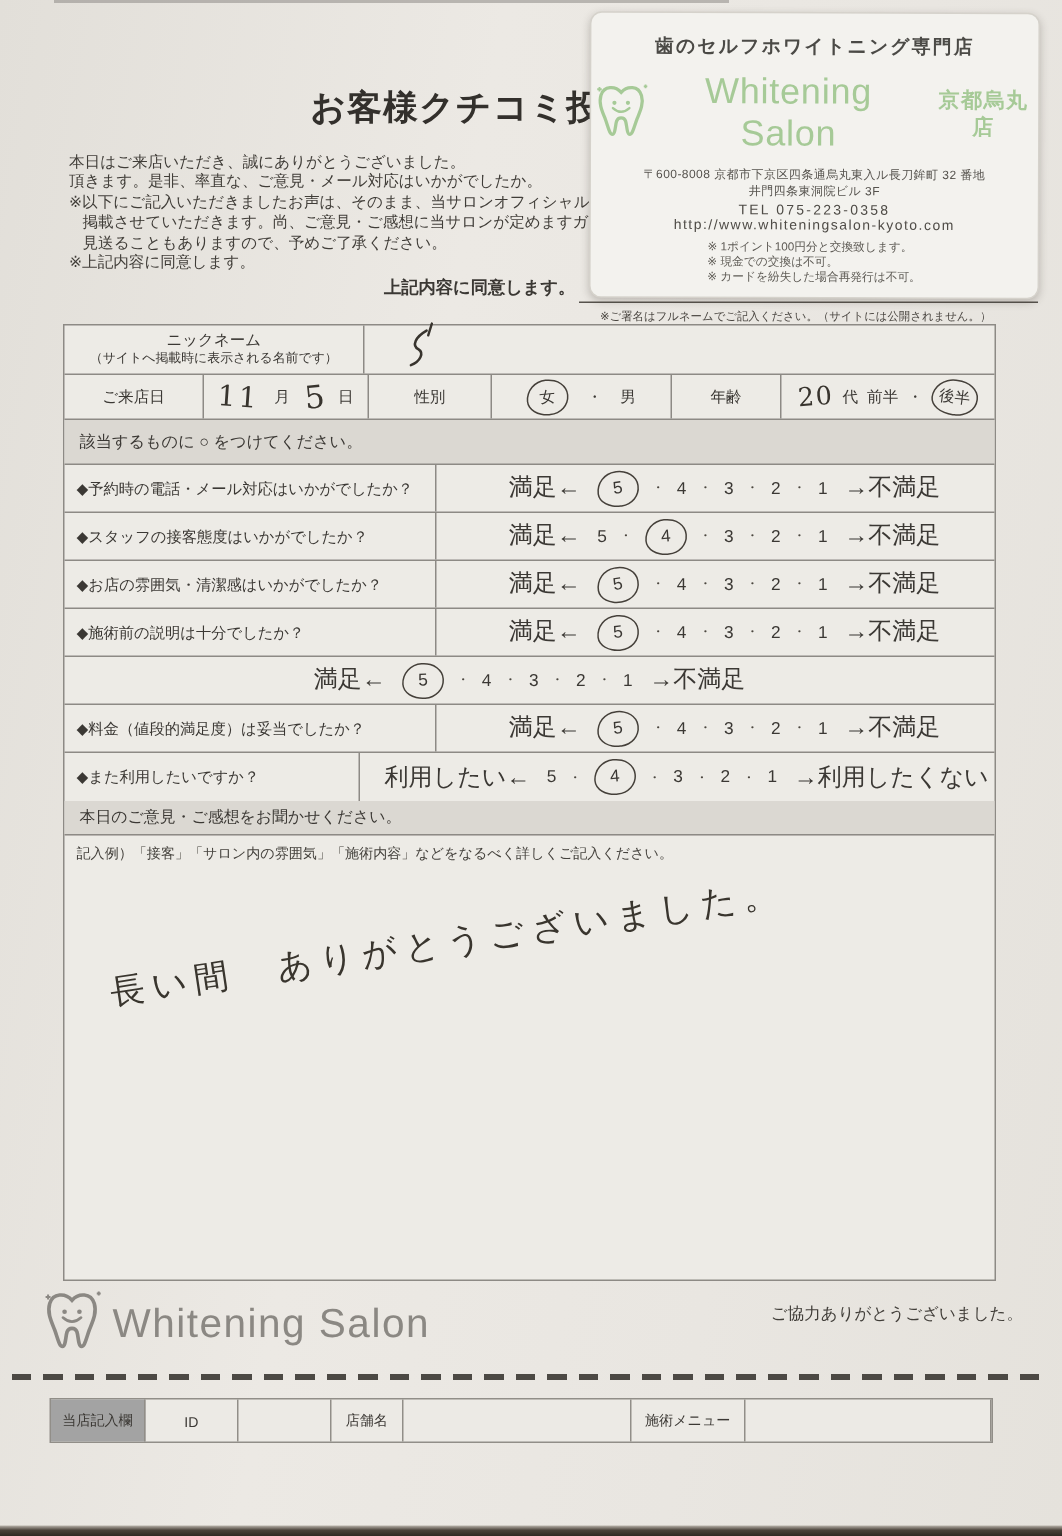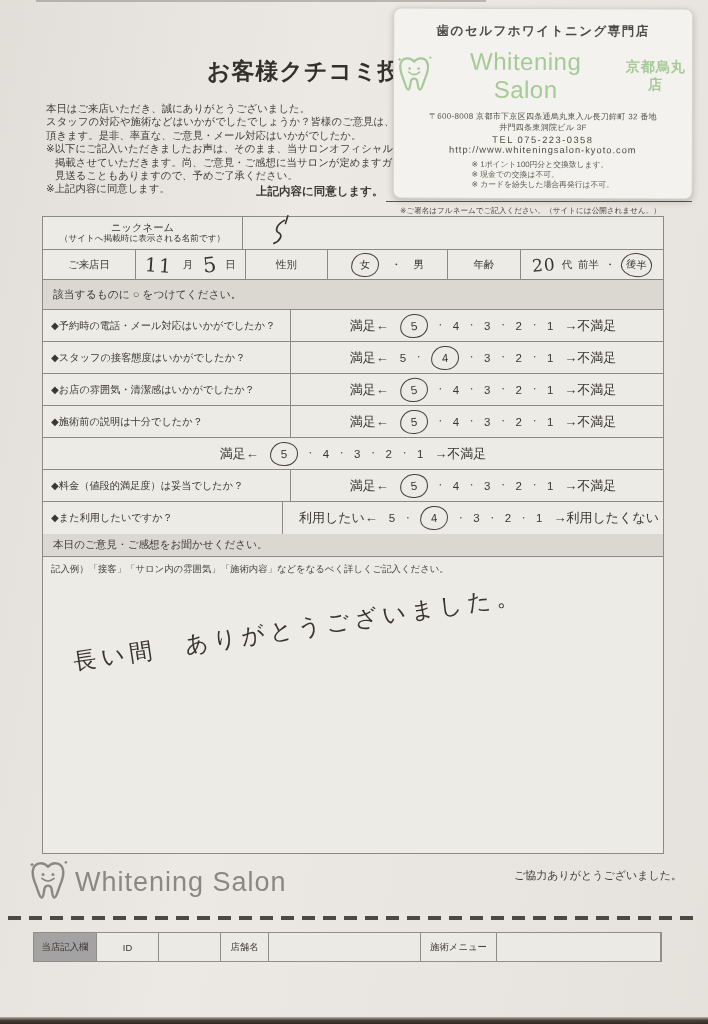--- a/index.html
+++ b/index.html
@@ -50,21 +50,21 @@
   .c-date{width:110px;justify-content:space-evenly;}
   .c-sexlab{width:82px;}
   .c-sex{width:120px;gap:12px;}
   .c-agelab{width:73px;}
   .c-age{flex:1;gap:6px;}
   .r-inst{height:30px;font-size:10.8px;}
   .r-inst .cell{flex:1;justify-content:flex-start;padding-left:10px;}
   .r-q{height:32px;gap:12px;}
   .q-cell{width:248px;justify-content:flex-start;padding-left:8px;font-size:10.2px;white-space:nowrap;overflow:hidden;}
   .s-cell{flex:1;font-size:11.5px;white-space:nowrap;}
-  .s-cell .endlab{font-size:13px;margin:12px 4px;text-align:center;}
+  .s-cell .endlab{font-size:16px;margin:12px 4px;text-align:center;}
   .s-cell .num{margin:0 7px;font-weight:500;}
   .s-cell .sep{margin:0 1px;font-size:9px;color:#4a463f;}
   .r-chead{height:23px;font-size:10.6px;}
   .r-chead .cell{flex:1;justify-content:flex-start;padding-left:10px;}
   .r-cbody{height:296px;}
   .r-cbody .cell{flex:1;position:relative;align-items:flex-start;justify-content:flex-start;}
   .example{padding:6px 0 0 8px;font-size:9.4px;color:#45423d;}
   
   .hw{font-family:"DejaVu Serif",serif;color:#38342e;}
   .hw-month{font-size:19px;transform:rotate(4deg);letter-spacing:2px;}
@@ -96,21 +96,20 @@
 </style>
 </head>
 <body>
 
 <div class="stage">
   <div class="top-smudge"></div>
 
   <div class="doc-title">お客様クチコミ投</div>
   <div class="intro">
       <div class="line">本日はご来店いただき、誠にありがとうございました。</div>
-      <div class="line">スタッフの対応や施術などはいかがでしたでしょうか？皆様のご意見は、</div>
       <div class="line">頂きます。是非、率直な、ご意見・メール対応はいかがでしたか。</div>
       <div class="line">※以下にご記入いただきましたお声は、そのまま、当サロンオフィシャル</div>
       <div class="line indent">掲載させていただきます。尚、ご意見・ご感想に当サロンが定めますガ</div>
       <div class="line indent">見送ることもありますので、予めご了承ください。</div>
       <div class="line">※上記内容に同意します。</div>
     </div>
   <div class="agree">上記内容に同意します。</div>
   <div class="sig-line"></div>
   <div class="sig-note">※ご署名はフルネームでご記入ください。（サイトには公開されません。）</div>
 

